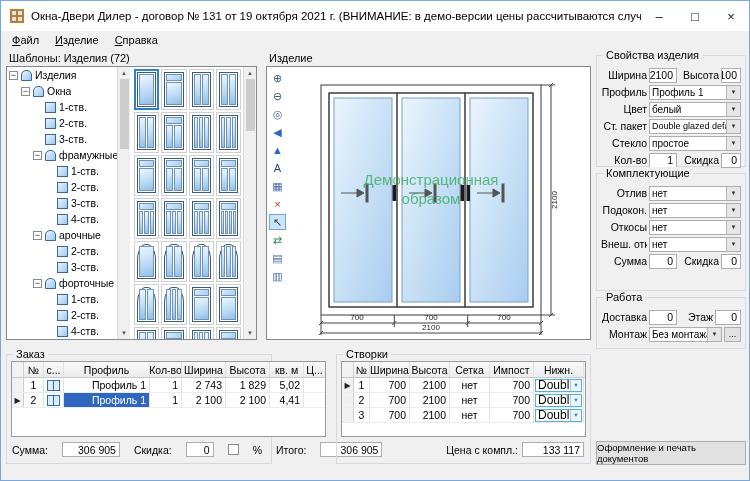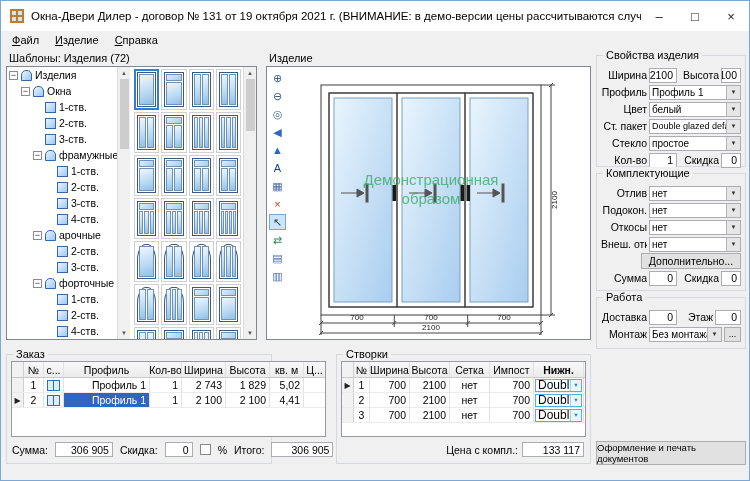--- a/index.html
+++ b/index.html
@@ -77,21 +77,21 @@
   .th { justify-content:center; padding:0 1px; }
   .gutter { background:#f2f2f2; border-right:1px solid #cfcfcf; justify-content:center; font-size:8px; color:#222; padding:0; }
   .c-right { justify-content:flex-end; }
   .c-center { justify-content:center; }
   .cell-sel { background:#2f66c0; color:#fff; }
   .row-icon { width:13px; height:11px; border:1px solid #2f6eb5; background:linear-gradient(90deg,#dbeefb 45%,#2f6eb5 45%,#2f6eb5 55%,#dbeefb 55%); }
   .mini-combo { display:flex; align-items:stretch; border:1px solid #53b2d4; background:#fff; height:13px; width:100%; overflow:hidden; }
   .mini-combo .ctext { flex:1; display:flex; align-items:center; padding:0 2px; font-size:12px; overflow:hidden; }
   .mini-combo .dd { width:11px; flex:0 0 11px; border-left:1px solid #9ed2e6; display:flex; align-items:center; justify-content:center; font-size:5.5px; color:#2a7fa8; background:#eaf6fb; }
 
-  .totals { position:absolute; left:5px; right:4px; bottom:6px; display:flex; align-items:center; gap:7px; }
+  .totals { position:absolute; left:5px; right:4px; bottom:6px; display:flex; align-items:center; gap:14px; }
   .price-row { position:absolute; right:6px; bottom:6px; display:flex; align-items:center; gap:4px; }
   .w58 { width:58px; flex:0 0 58px; } .w62 { width:62px; flex:0 0 62px; }
   .big-btn { position:absolute; left:595px; top:440px; width:150px; height:24px; font-size:9.5px; }
   .dots-btn { width:17px; height:15px; flex:0 0 17px; font-size:9px; }
 </style>
 </head>
 <body>
 
 <div class="app">
 
@@ -604,23 +604,20 @@
           </span>
         </div>
         <div class="prow">
           <span class="flabel w46">Внеш. отк.</span>
           <span class="combo">
             <span class="ctext">нет</span>
             <span class="dd">▼</span>
           </span>
         </div>
       </div>
-    <div class="prow" style="justify-content:flex-end;">
-      <span class="btn" style="width:100px; height:16px;">Дополнительно...</span>
-    </div>
     <div class="prow">
       <span class="flabel w46">Сумма</span>
       <span class="tb num w28">0</span>
       <span class="flabel w40">Скидка</span>
       <span class="tb num grow">0</span>
     </div>
   </div>
 
   <div class="groupbox pad" style="left:595px; top:296px; width:150px; height:52px;">
     <span class="group-label">Работа</span>
@@ -696,21 +693,21 @@
   <div class="groupbox" style="left:335px; top:353px; width:255px; height:110px;padding-left:44px;">
     <span class="group-label">Створки</span>
     <div class="tgrid" style="width:245px; height:76px;">
         <div class="trow thead">
           <div class="tcell gutter th" style="width: 12px;"></div>
           <div class="tcell th" style="width: 16px;">№</div>
           <div class="tcell th" style="width: 40px;">Ширина</div>
           <div class="tcell th" style="width: 40px;">Высота</div>
           <div class="tcell th" style="width: 40px;">Сетка</div>
           <div class="tcell th" style="width: 44px;">Импост</div>
-          <div class="tcell th" style="width: 50px; font-weight: bold;">Нижн.</div>
+          <div class="tcell th" style="width: 50px;">Нижн.</div>
         </div>
         <div class="trow">
           <div class="tcell gutter" style="width: 12px;">▶</div>
           <div class="tcell c-center" style="width: 16px;">1</div>
           <div class="tcell c-right" style="width: 40px;">700</div>
           <div class="tcell c-right" style="width: 40px;">2100</div>
           <div class="tcell c-center" style="width: 40px;">нет</div>
           <div class="tcell c-right" style="width: 44px;">700</div>
           <div class="tcell" style="width: 50px; padding: 0px 1px;">
             <div class="mini-combo">

